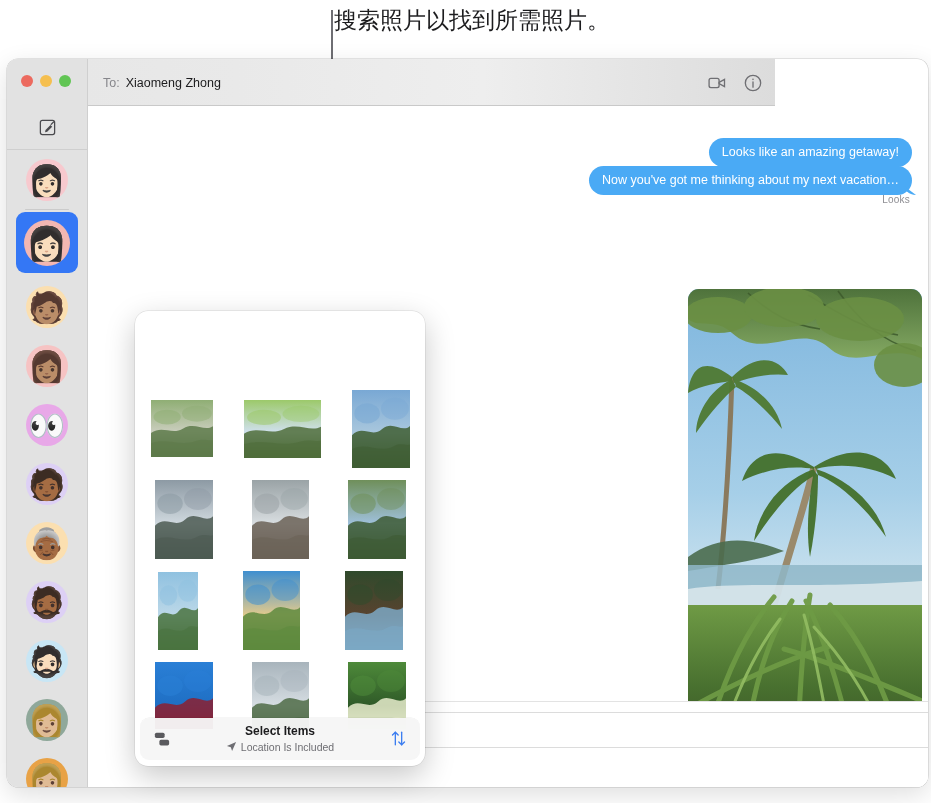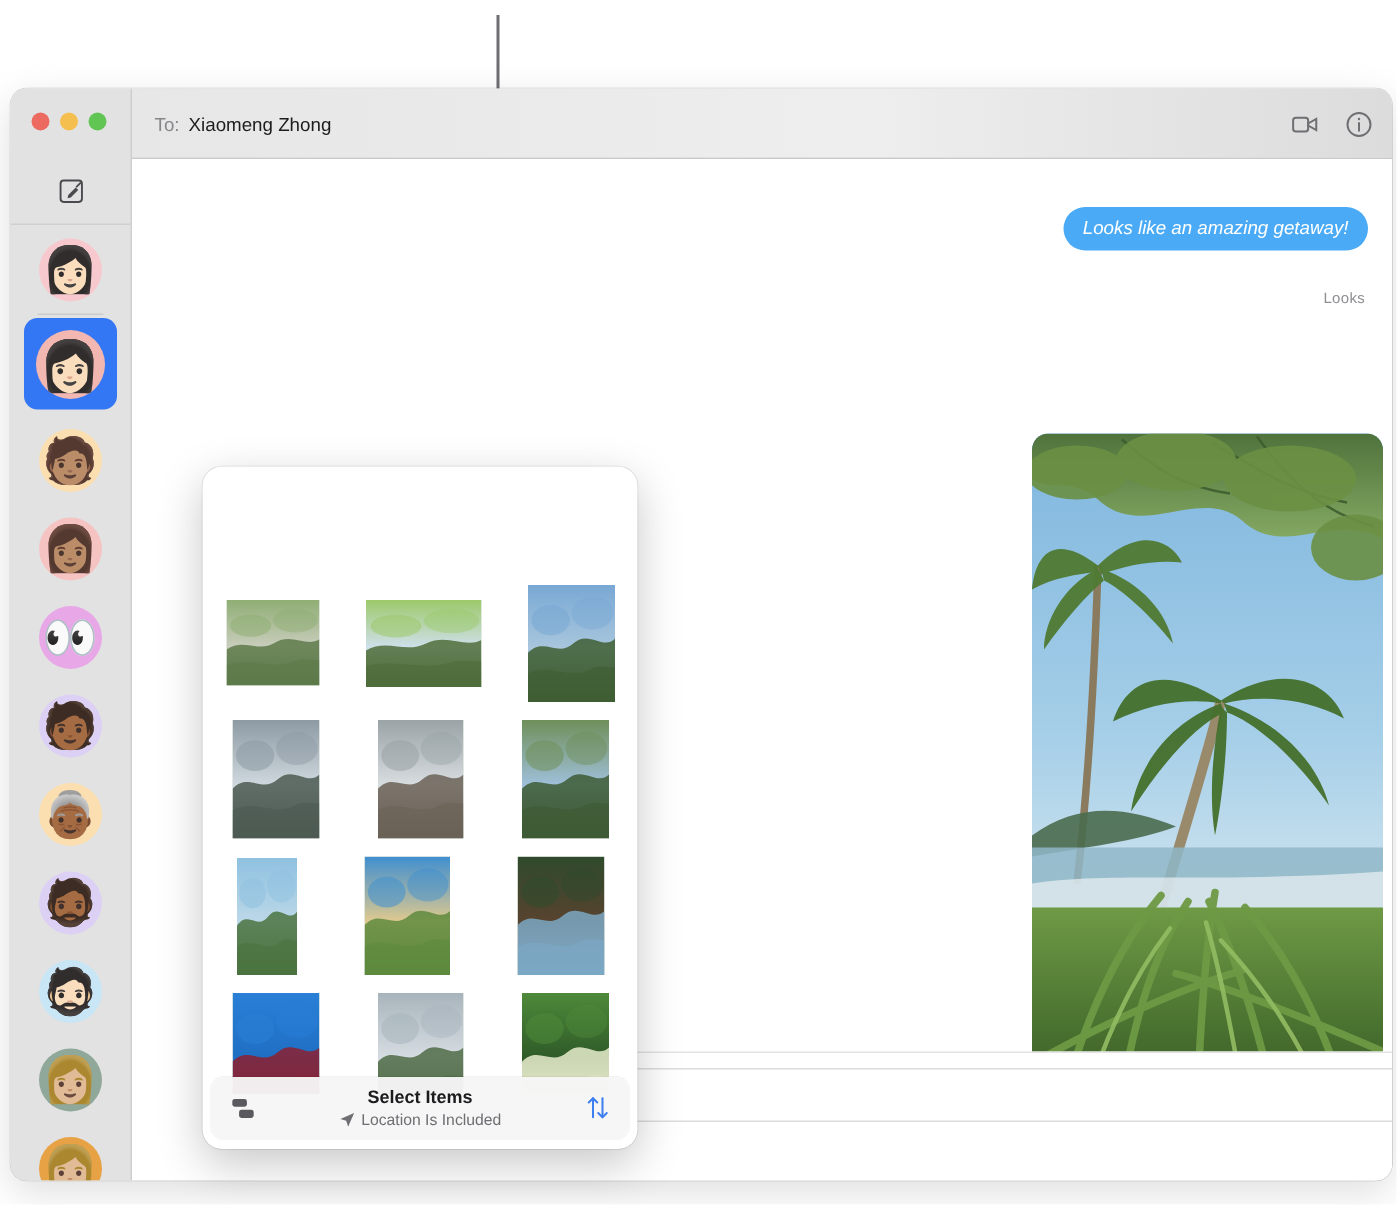--- a/index.html
+++ b/index.html
@@ -49,21 +49,21 @@
     border-radius: 11px;
     background: #ffffff;
     overflow: hidden;
     box-shadow: 0 0 0 0.5px rgba(0,0,0,0.18), 0 8px 26px rgba(0,0,0,0.13);
   }
 
   
   #titlebar {
     position: absolute;
     left: 0; top: 0;
-    width: 921px; height: 47px;
+    width: 768px; height: 47px;
     background: linear-gradient(to right, #e6e6e6 0%, #e9e9e9 30%, #eeeeee 62%, #dcdcdc 100%);
     border-bottom: 0.5px solid #c9c9c9;
     box-sizing: border-box;
   }
   #titlebar-left {
     position: absolute;
     left: 0; top: 0;
     width: 81px; height: 47px;
     background: #e2e2e2;
     border-right: 0.5px solid #cfcfcf;
@@ -159,21 +159,21 @@
 
   
   #convo-pane {
     position: absolute;
     left: 81px; top: 47px;
     width: 840px; height: 681px;
     background: #ffffff;
     overflow: hidden;
   }
 
-  .bubble-row { position: absolute; display: flex; justify-content: flex-end; width: 100%; font-style: italic; }
+  .bubble-row { position: absolute; display: flex; justify-content: flex-end; width: 100%; }
   .bubble {
     position: relative;
     background: #4aaaf5;
     color: #ffffff;
     font-size: 12.5px;
     line-height: 16px;
     padding: 6px 13px 7px 13px;
     border-radius: 15px;
     white-space: nowrap;
   }
@@ -361,20 +361,21 @@
     width: 19px; height: 19px;
     color: #3d7ef0;
   }
   #footer-sort-icon svg { display: block; width: 19px; height: 19px; }
 </style>
 </head>
 <body>
 
 <div id="stage">
 
+  <div id="callout-text">搜索照片以找到所需照片。</div>
   <div id="callout-line"></div>
 
   <div id="app-window">
 
     <div id="titlebar">
       <div id="titlebar-left"></div>
       <div class="traffic" id="tl-close"></div>
       <div class="traffic" id="tl-min"></div>
       <div class="traffic" id="tl-max"></div>
 
@@ -470,20 +471,23 @@
           </div>
         </div>
     </div>
 
     <div id="convo-pane">
 
       <div class="bubble-row" id="bubble1-row">
         <div class="bubble" id="bubble1">Looks like an amazing getaway!</div>
       </div>
 
+      <div class="bubble-row" id="bubble2-row">
+        <div class="bubble" id="bubble2">Now you've got me thinking about my next vacation…</div>
+      </div>
 
       <div id="read-status">Looks</div>
 
       <div id="sent-photo">
         <svg viewBox="0 0 234 454" preserveAspectRatio="none" aria-hidden="true">
           <defs>
             <linearGradient id="skyg" x1="0" y1="0" x2="0" y2="1">
               <stop offset="0%" stop-color="#7fb6de"></stop>
               <stop offset="45%" stop-color="#a6cfe8"></stop>
               <stop offset="72%" stop-color="#d5e7f0"></stop>

